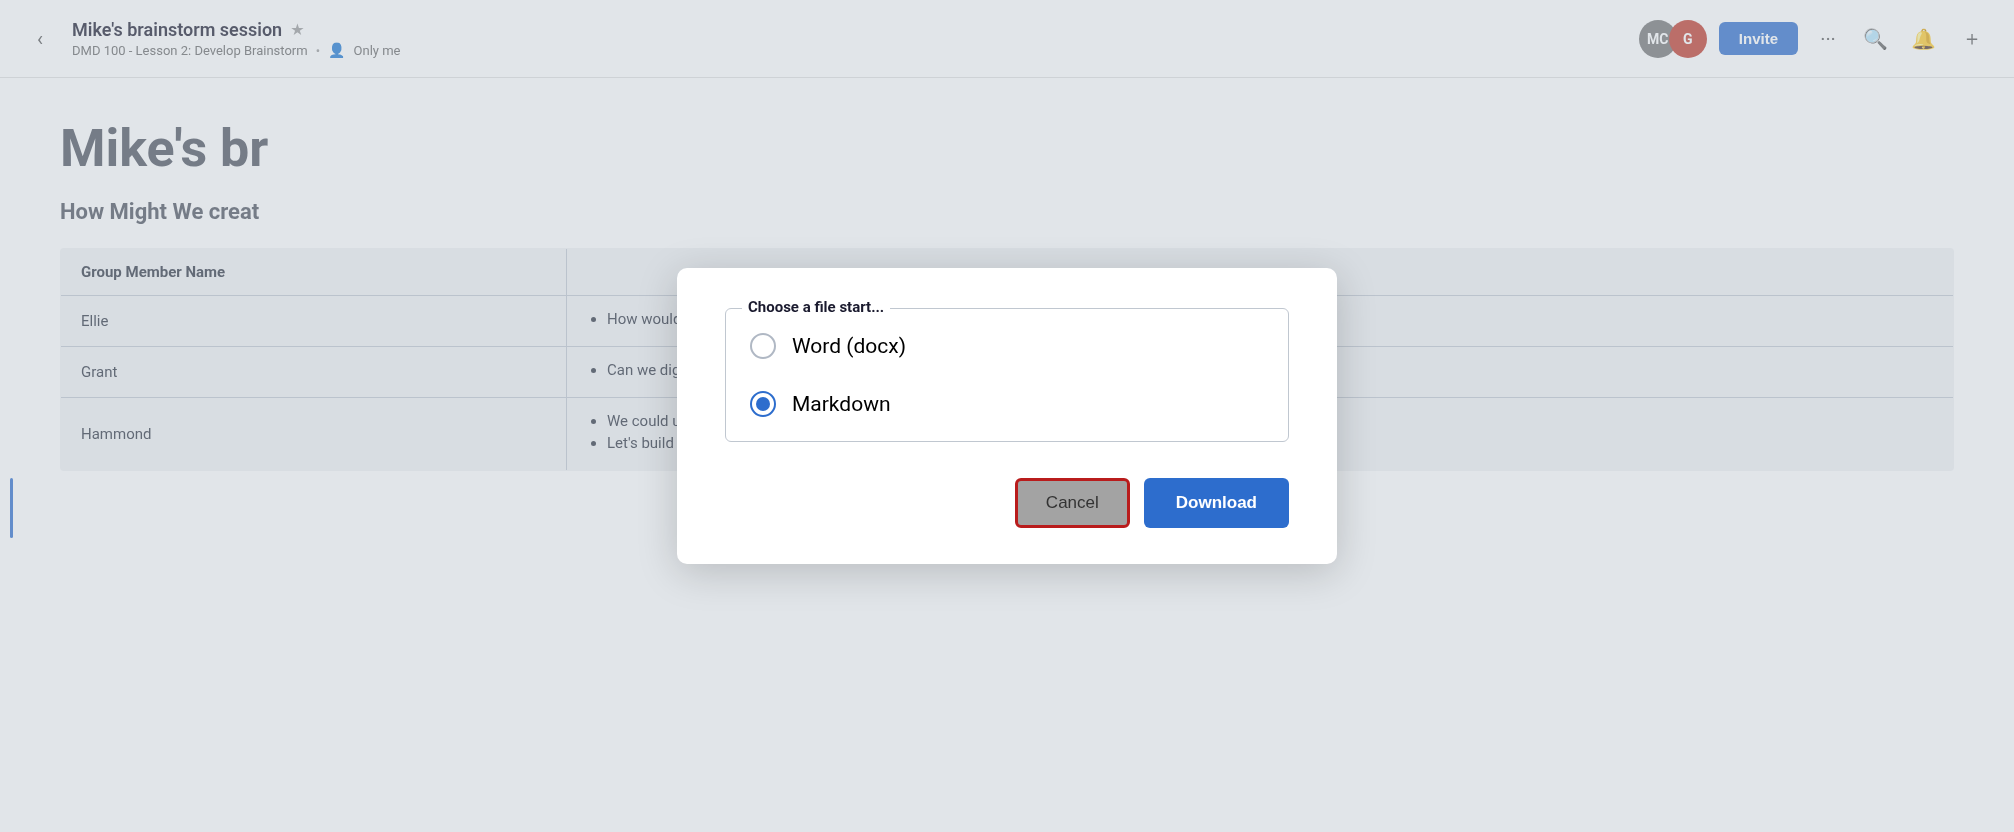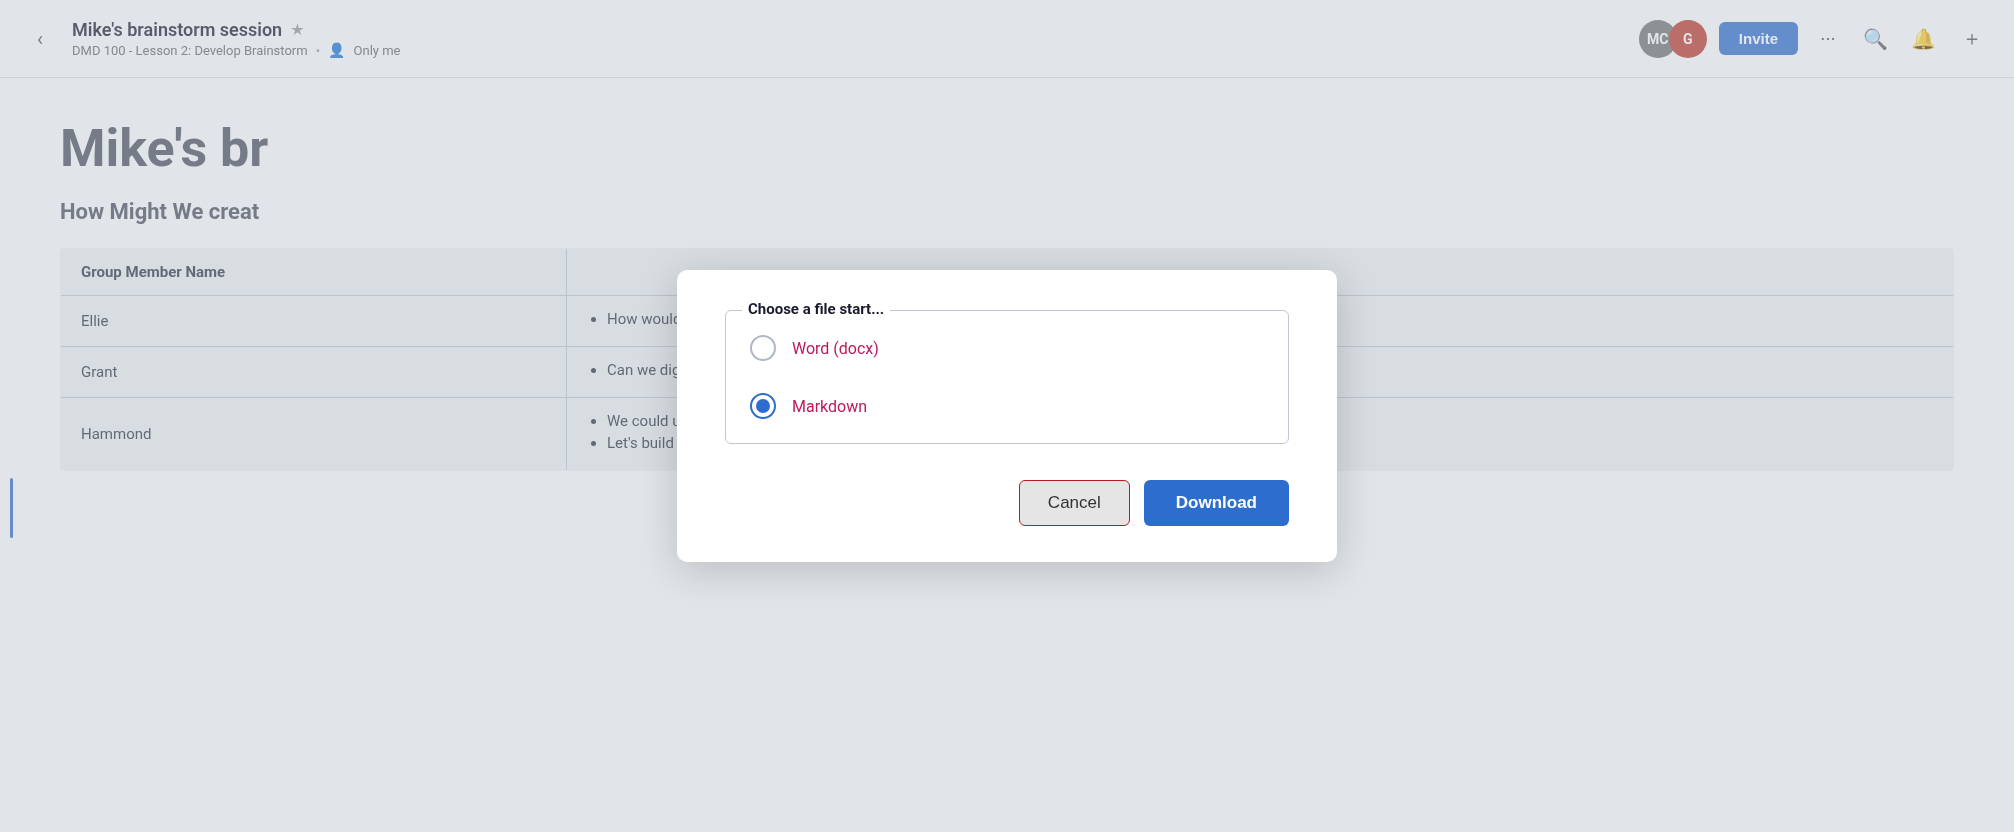--- a/index.html
+++ b/index.html
@@ -258,33 +258,33 @@
       background: #ffffff;
     }
 
     .radio-inner {
       width: 14px; height: 14px;
       border-radius: 50%;
       background: #2d6dcd;
     }
 
     .format-label {
-      font-size: 16px;
-      color: #be185d;
+      font-size: 21px;
+      color: #000000;
     }
 
     .modal-actions {
       display: flex;
       justify-content: flex-end;
       gap: 14px;
     }
 
     .cancel-btn {
-      background: #e5e5e5;
-      border: 1px solid #b91c1c;
+      background: #a3a3a3;
+      border: 3px solid #b91c1c;
       border-radius: 6px;
       padding: 12px 28px;
       font-size: 17px;
       color: #333;
       cursor: pointer;
       font-weight: 500;
     }
 
     .download-btn {
       background: #2d6dcd;

